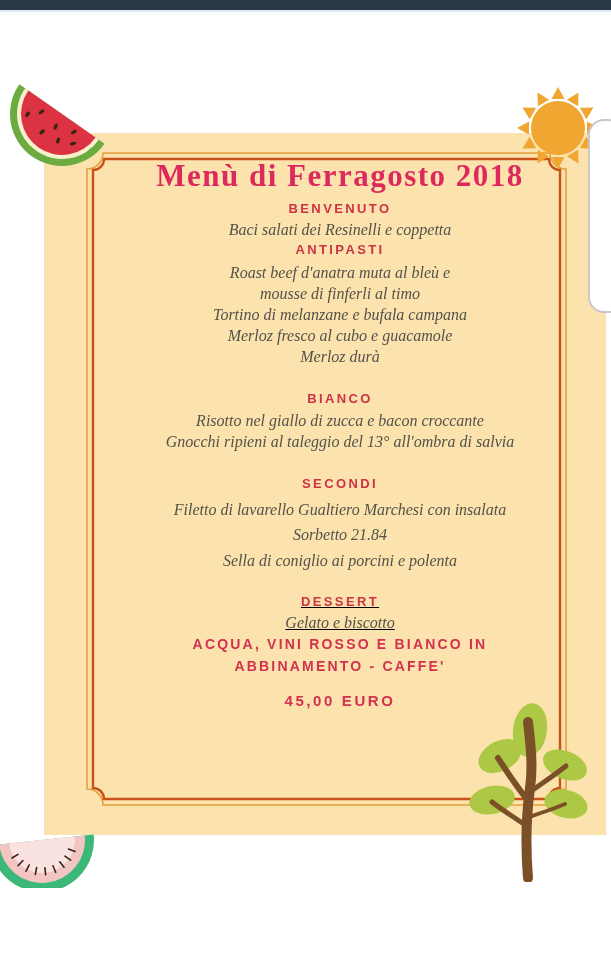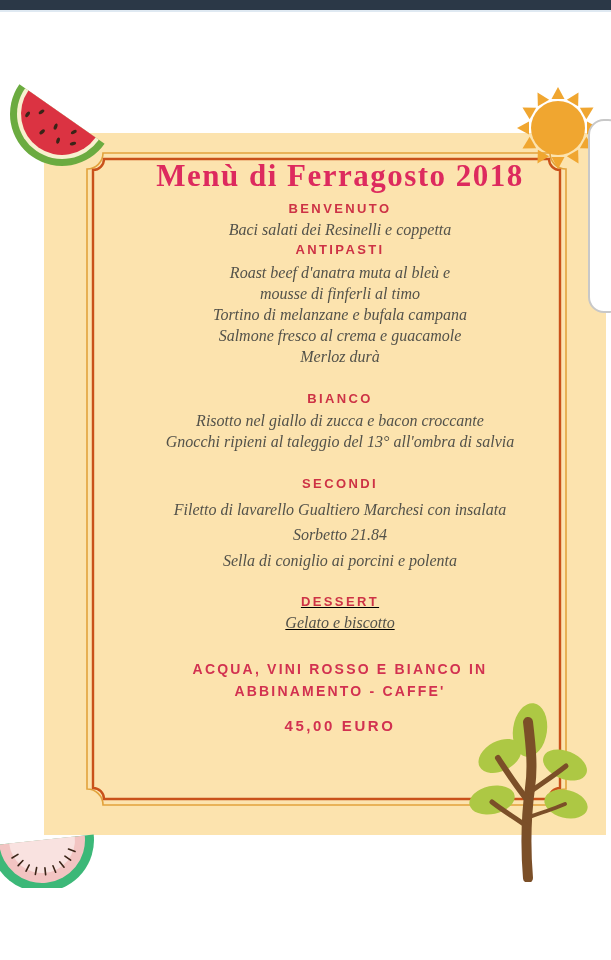--- a/index.html
+++ b/index.html
@@ -43,21 +43,21 @@
   .s1 .items{margin-top:2px;}
   .s2{margin-top:22px;}
   .s2 .items{margin-top:1px;}
   .s3{margin-top:22px;}
   .s3 .item{margin-top:4.5px;}
   .s4{margin-top:21px;text-decoration:underline;}
   .footer-line{
     font-weight:bold;font-size:14px;line-height:22px;letter-spacing:2.2px;
     color:var(--footer,#d23150);
   }
-  .footer-line.first{margin-top:25px;}
+  .footer-line.first{}
   .price{
     margin-top:14px;
     font-weight:bold;font-size:15px;line-height:20px;letter-spacing:2.6px;
     color:var(--footer,#d23150);
   }
   .deco{position:absolute;}
   .scroll-pill{
     position:absolute;left:588px;top:119px;width:36px;height:194px;
     background:#ffffff;border:2px solid var(--pill-border,#c8c8c8);
     border-radius:16px;box-sizing:border-box;z-index:6;
@@ -82,21 +82,21 @@
           <div class="items">
             <div class="item">Baci salati dei Resinelli e coppetta</div>
           </div>
         </div>
         <div class="section s1">
           <div class="sec-heading">ANTIPASTI</div>
           <div class="items">
             <div class="item">Roast beef d'anatra muta al bleù e</div>
             <div class="item">mousse di finferli al timo</div>
             <div class="item">Tortino di melanzane e bufala campana</div>
-            <div class="item">Salmone fresco al crema e guacamole</div>
+            <div class="item">Merloz fresco al cubo e guacamole</div>
             <div class="item">Merloz durà</div>
           </div>
         </div>
         <div class="section s2">
           <div class="sec-heading">BIANCO</div>
           <div class="items">
             <div class="item">Risotto nel giallo di zucca e bacon croccante</div>
             <div class="item">Gnocchi ripieni al taleggio del 13° all'ombra di salvia</div>
           </div>
         </div>

